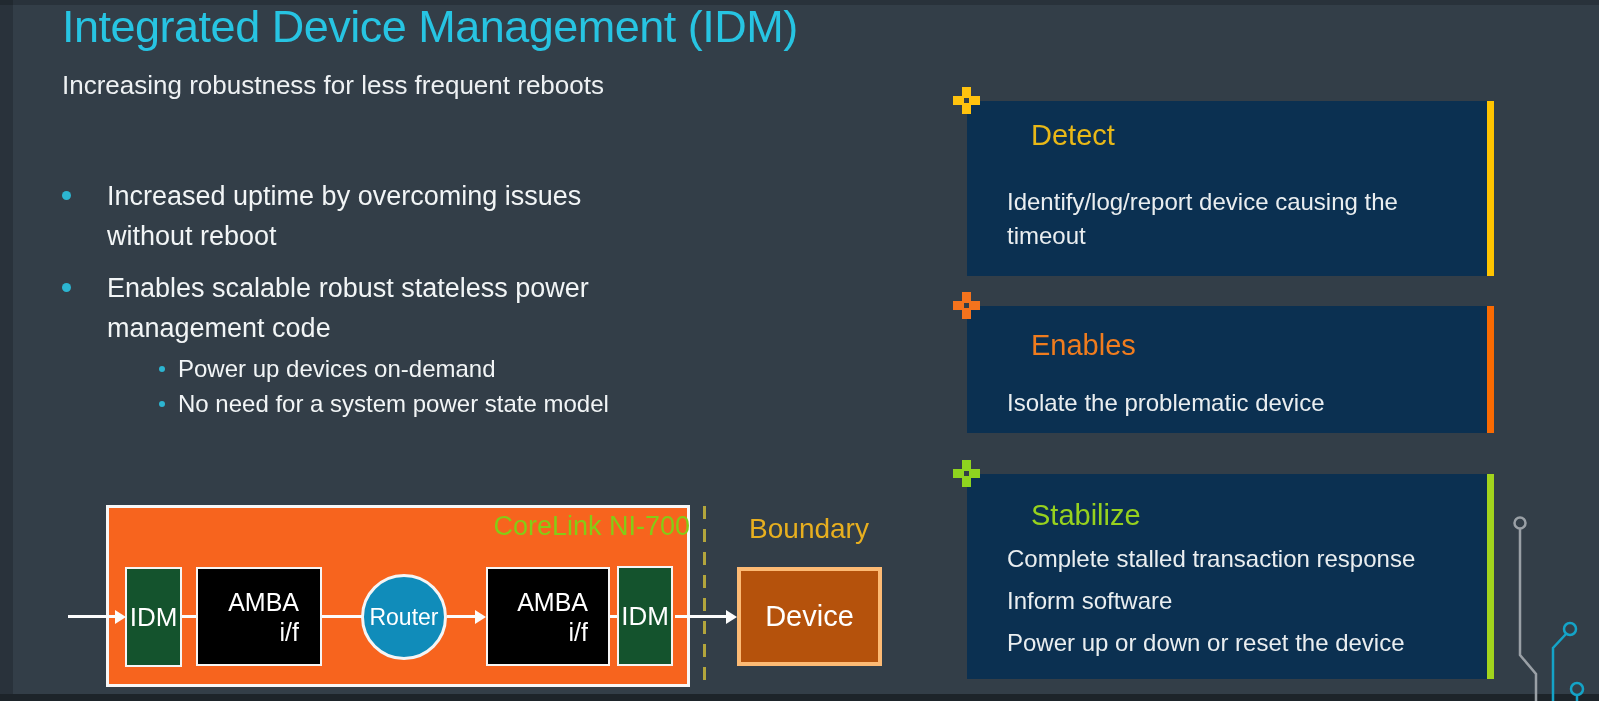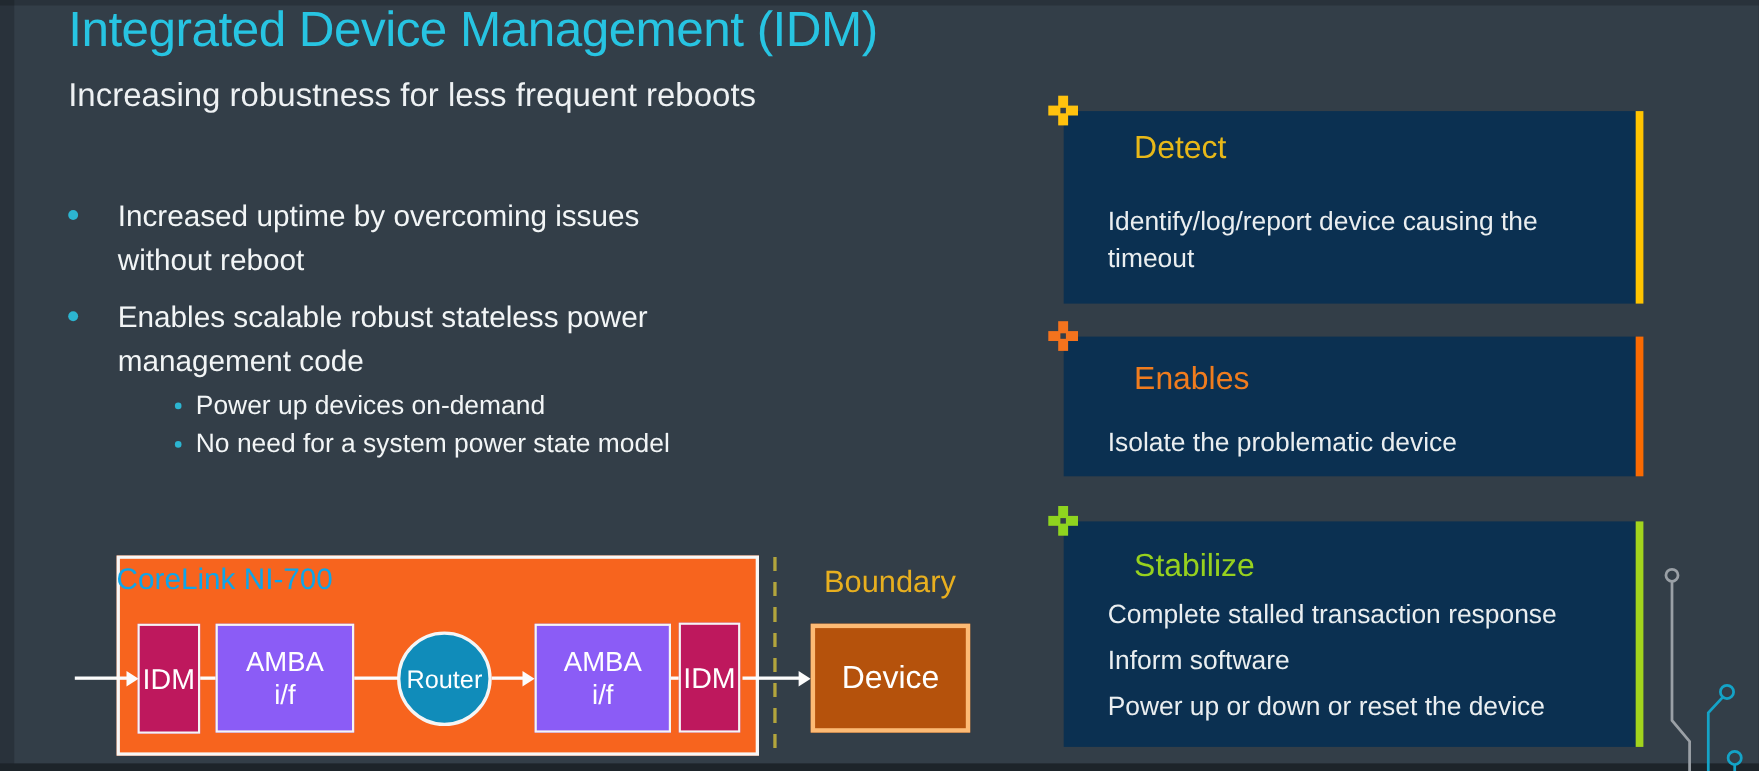--- a/index.html
+++ b/index.html
@@ -9,38 +9,38 @@
     font-family:"Liberation Sans", sans-serif;
     color:#f0f3f4;
   }
   .edge{position:absolute;background:rgba(0,0,0,.18);}
   .edge.top{left:0;top:0;width:100%;height:5px;}
   .edge.left{left:0;top:0;width:13px;height:100%;}
   .edge.bottom{left:0;top:694px;width:100%;height:7px;background:#1d242a;}
 
   
   .title{position:absolute;left:62px;top:1px;font-size:45px;font-weight:400;color:#27c4e2;letter-spacing:-.5px;}
-  .subtitle{position:absolute;left:62px;top:70px;font-size:30px;font-weight:400;color:#eef1f3;}
+  .subtitle{position:absolute;left:62px;top:70px;font-size:26px;font-weight:400;color:#eef1f3;}
 
   
   .bullets{position:absolute;left:55px;top:176px;width:640px;list-style:none;margin:0;padding:0;}
   .bullets>li{display:flex;margin-bottom:12px;}
   .dot{flex:0 0 auto;width:9px;height:9px;border-radius:50%;background:#2cb5d1;margin:15px 36px 0 7px;}
   .b-text{font-size:27px;line-height:40px;color:#f2f5f6;max-width:560px;}
   .subbullets{list-style:none;margin:3px 0 0 52px;padding:0;}
   .subbullets li{display:flex;}
   .sdot{flex:0 0 auto;width:6px;height:6px;border-radius:50%;background:#2cb5d1;margin:15px 13px 0 0;}
   .s-text{font-size:24px;line-height:35px;color:#f2f5f6;}
 
   
   .nic{position:absolute;left:106px;top:505px;width:584px;height:182px;background:#f7641e;border:3px solid #f7f7f7;box-sizing:border-box;}
-  .nic-title{position:absolute;left:106px;top:511px;width:584px;text-align:left;font-size:27px;color:#0ea5e9;}
+  .nic-title{position:absolute;left:106px;top:511px;width:584px;text-align:right;font-size:27px;color:#84cc16;}
   .blk{position:absolute;box-sizing:border-box;border:2px solid #f5f5f5;display:flex;align-items:center;justify-content:center;color:#fff;text-align:center;}
-  .blk.green{background:#be185d;}
-  .blk.blue{background:#8b5cf6;}
+  .blk.green{background:#14532d;}
+  .blk.blue{background:#000000;text-align:right;}
   .box-idm1{left:125px;top:567px;width:57px;height:100px;font-size:26px;}
   .box-amba1{left:196px;top:567px;width:126px;height:99px;font-size:25px;}
   .box-amba2{left:486px;top:567px;width:124px;height:99px;font-size:25px;}
   .box-idm2{left:617px;top:566px;width:56px;height:100px;font-size:26px;}
   .amba-label{width:80px;line-height:30px;}
   .router{position:absolute;left:361px;top:574px;width:86px;height:86px;border-radius:50%;background:#108cba;border:3px solid #f5f5f5;box-sizing:border-box;display:flex;align-items:center;justify-content:center;color:#fff;font-size:23px;}
   .wline{position:absolute;top:615px;height:3px;background:#fcfcfc;}
   .l-in{left:68px;width:48px;}
   .l-a{left:182px;width:14px;}
   .l-b{left:322px;width:40px;}

